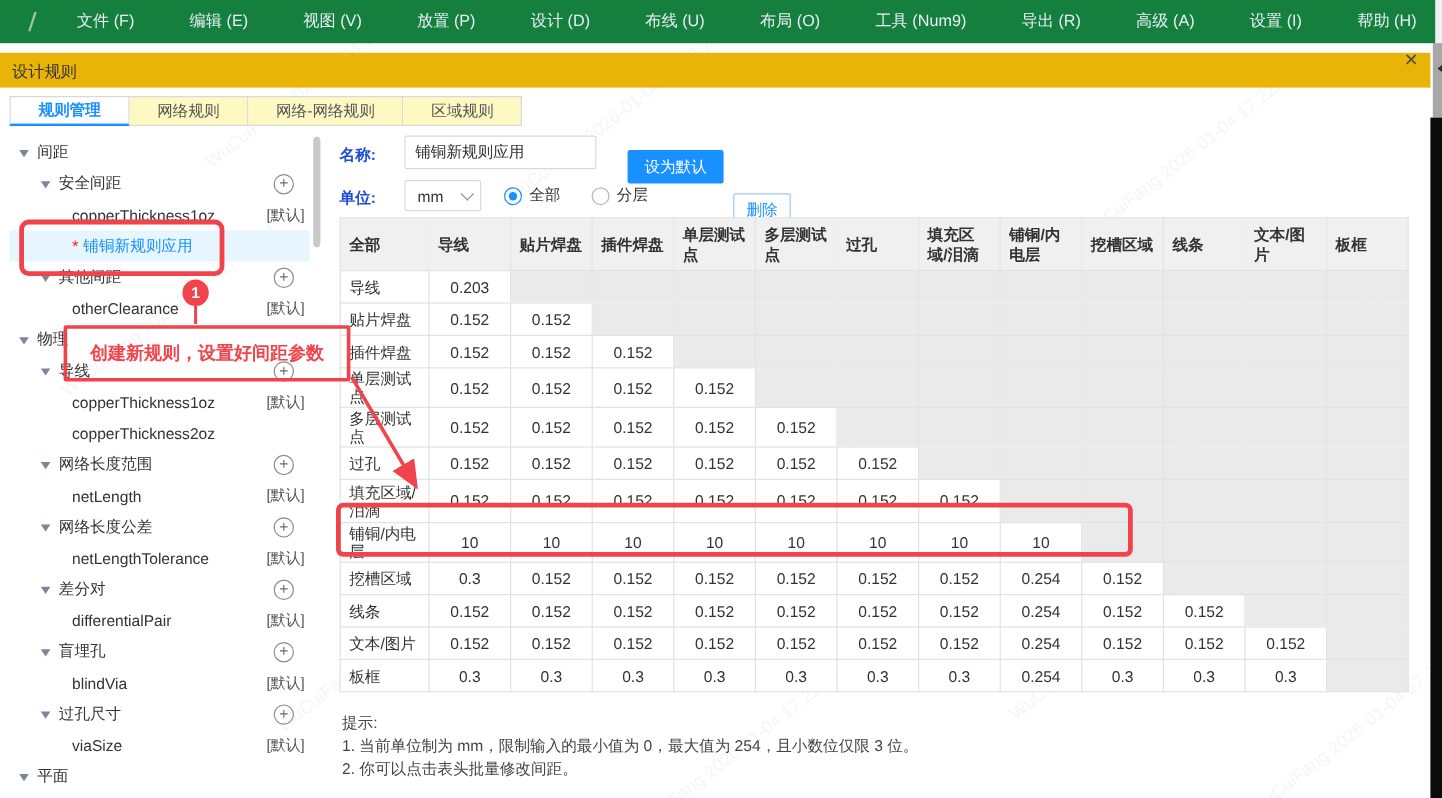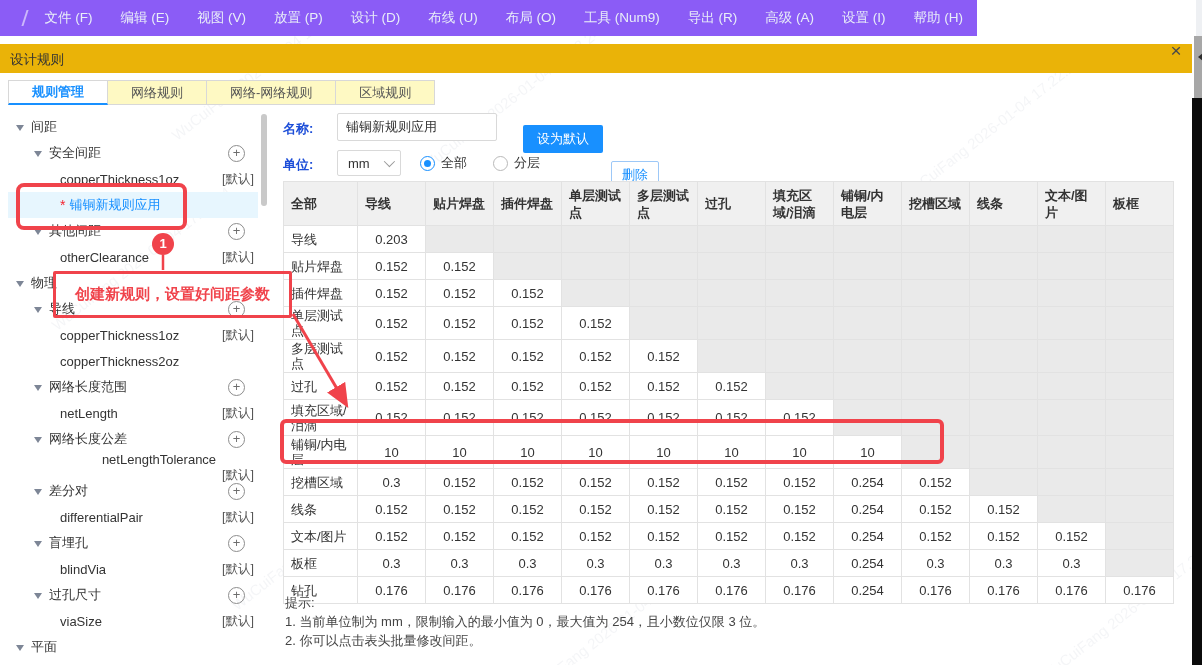--- a/index.html
+++ b/index.html
@@ -1,21 +1,21 @@
 <!DOCTYPE html>
 <html><head>
 <meta charset="utf-8">
 <style>
   html,body{margin:0;padding:0;background:#fff;}
   .page{position:relative;width:1202px;height:665px;overflow:hidden;background:#fff;
         font-family:"Liberation Sans","DejaVu Sans",sans-serif;}
 
   
-  .menubar{position:absolute;left:0;top:0;width:977px;height:36px;background:#8b5cf6;
-           display:flex;align-items:center;padding-left:16px;box-sizing:border-box;z-index:3;}
+  .menubar{position:absolute;left:0;top:0;width:1202px;height:36px;background:#15803d;
+           display:flex;align-items:center;padding-left:16px;box-sizing:border-box;z-index:3;gap:18px;}
   .logo-frag{width:10px;height:16px;margin-right:4px;border-right:2px solid rgba(255,255,255,.7);
              transform:skewX(-18deg);opacity:.8;}
   .menu-item{color:#e8edf8;font-size:13.5px;padding:0 14px;line-height:36px;white-space:nowrap;cursor:default;}
 
   
   .dlg-header{position:absolute;left:0;top:44px;width:1192px;height:29px;background:#eab308;z-index:2;}
   .dlg-title{position:absolute;left:10px;top:7px;font-size:13.5px;color:#333;}
   .close{position:absolute;left:1165px;top:40px;width:22px;height:22px;text-align:center;line-height:21px;
          font-size:19px;color:#4a4a4a;cursor:pointer;z-index:4;}
 
@@ -180,21 +180,21 @@
       </div>
       <div class="trow" style="padding-left: 52px;">
         <span class="tlabel">netLength</span>
         <span class="badge">[默认]</span>
       </div>
       <div class="trow" style="padding-left: 26px;">
         <span class="caret"></span>
         <span class="tlabel">网络长度公差</span>
         <span class="addicon">+</span>
       </div>
-      <div class="trow" style="padding-left: 52px; flex-direction: column;">
+      <div class="trow" style="padding-left: 52px;">
         <span class="tlabel">netLengthTolerance</span>
         <span class="badge">[默认]</span>
       </div>
       <div class="trow" style="padding-left: 26px;">
         <span class="caret"></span>
         <span class="tlabel">差分对</span>
         <span class="addicon">+</span>
       </div>
       <div class="trow" style="padding-left: 52px;">
         <span class="tlabel">differentialPair</span>
@@ -453,35 +453,20 @@
           <td class="v">0.3</td>
           <td class="v">0.3</td>
           <td class="v">0.3</td>
           <td class="v">0.3</td>
           <td class="v">0.254</td>
           <td class="v">0.3</td>
           <td class="v">0.3</td>
           <td class="v">0.3</td>
           <td class="e"></td>
         </tr>
-        <tr style="height: 27px;">
-          <td class="rl">钻孔</td>
-          <td class="v">0.176</td>
-          <td class="v">0.176</td>
-          <td class="v">0.176</td>
-          <td class="v">0.176</td>
-          <td class="v">0.176</td>
-          <td class="v">0.176</td>
-          <td class="v">0.176</td>
-          <td class="v">0.254</td>
-          <td class="v">0.176</td>
-          <td class="v">0.176</td>
-          <td class="v">0.176</td>
-          <td class="v">0.176</td>
-        </tr>
       </tbody>
   </table>
 
   <div class="tips">
     <div>提示:</div>
     <div>1. 当前单位制为 mm，限制输入的最小值为 0，最大值为 254，且小数位仅限 3 位。</div>
     <div>2. 你可以点击表头批量修改间距。</div>
   </div>
 
   <div class="edge-white"></div>

